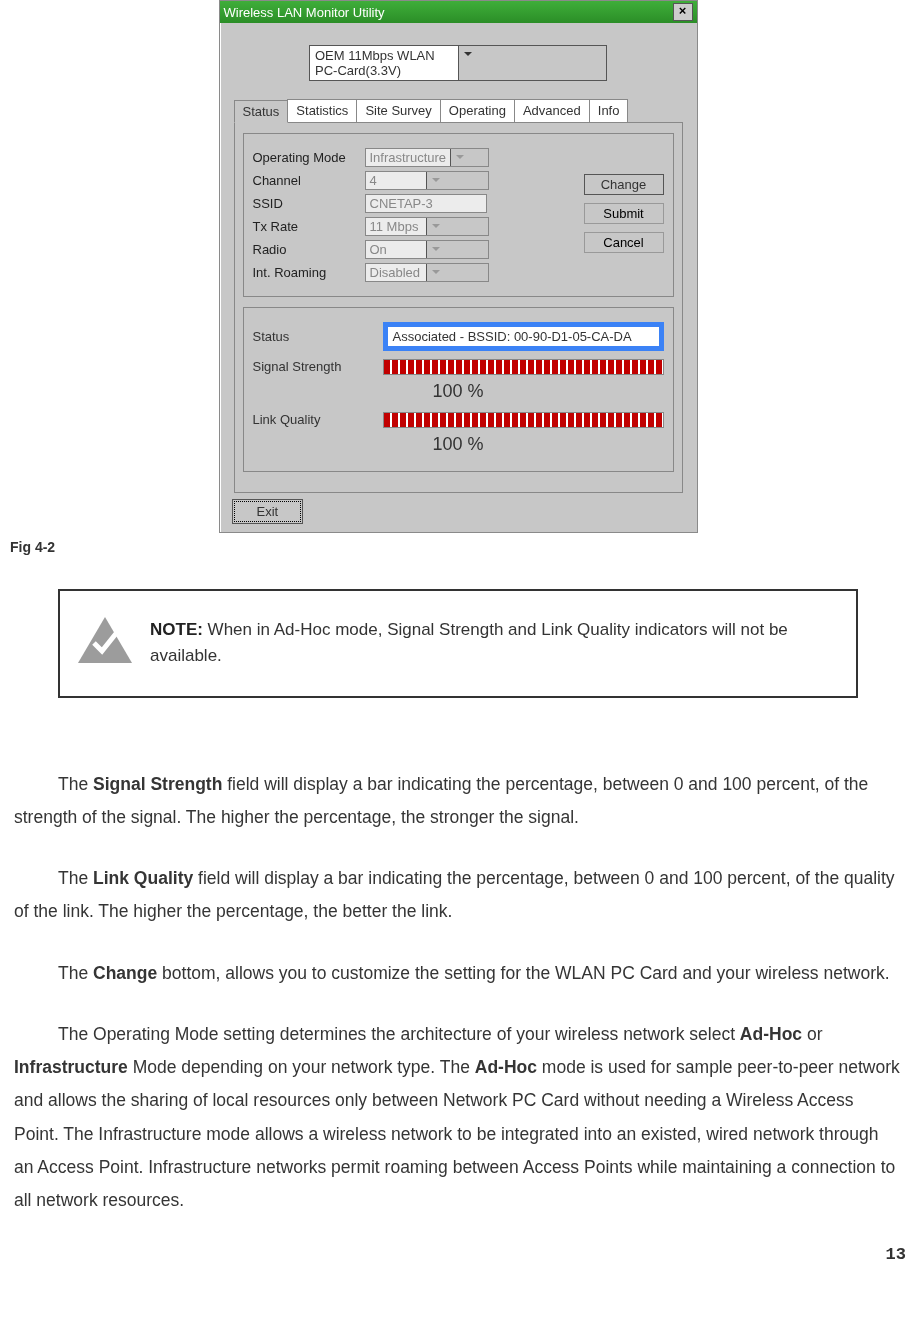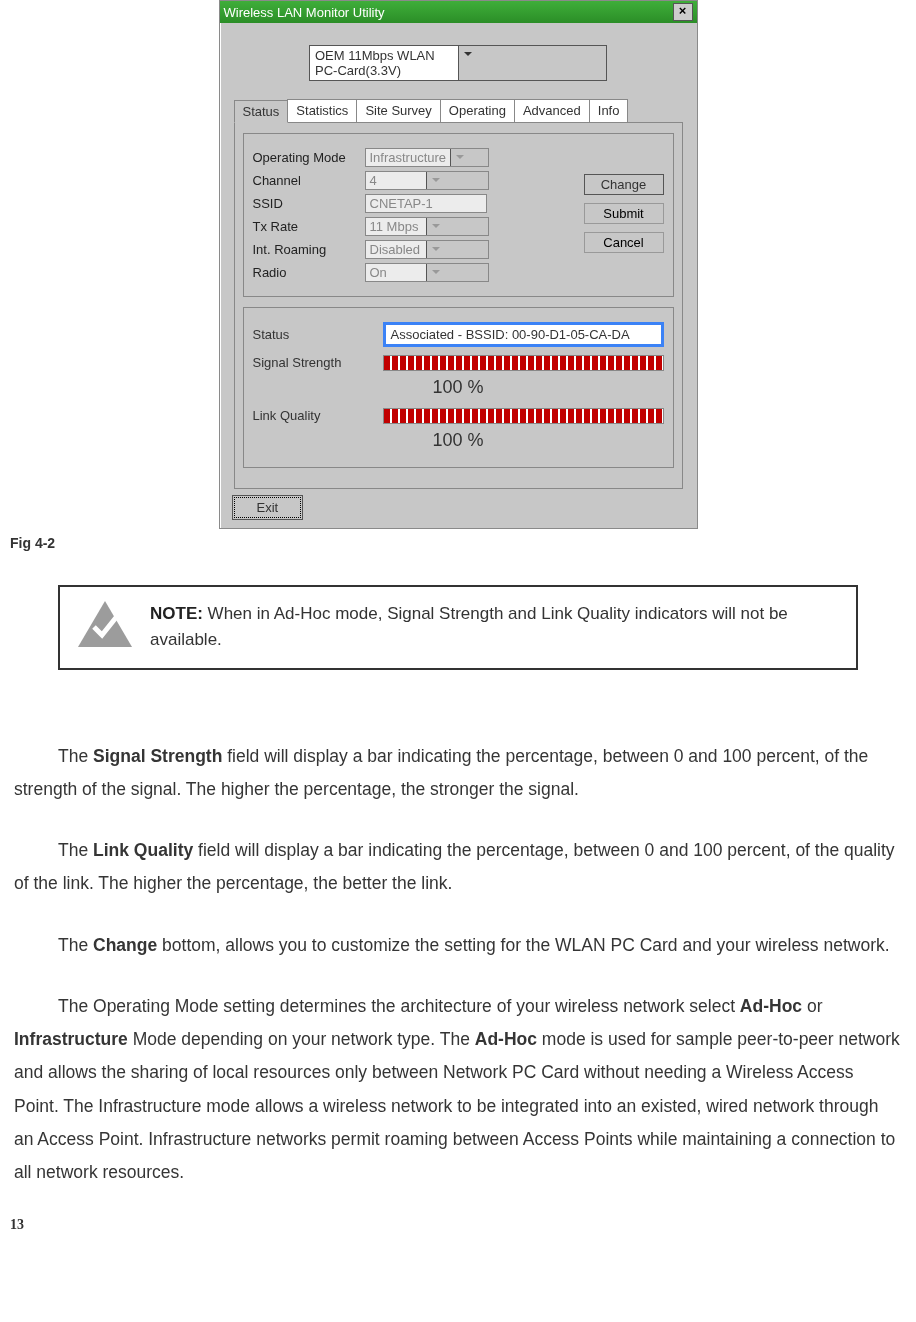--- a/index.html
+++ b/index.html
@@ -22,37 +22,37 @@
   .group{border:1px solid #888;padding:10px 9px;margin-bottom:10px}
   .row{display:flex;align-items:center;font-size:13px;color:#222;margin:4px 0}
   .lbl{width:112px}
   .sel{display:flex;width:122px;border:1px solid #888;background:#ececec;color:#888}
   .sel span{flex:1;padding:1px 4px}
   .tx{width:122px;border:1px solid #888;background:#ececec;color:#888;padding:1px 4px;box-sizing:border-box}
   .btn-col{display:flex;flex-direction:column;gap:8px;margin-left:auto;width:80px}
   .w-btn{border:1px solid #555;background:#c7c7c7;text-align:center;padding:2px 0;font-size:13px}
   .w-btn.disabled{color:#000000;border-color:#999}
   .status-box{display:flex;align-items:center;font-size:13px;margin:4px 0}
-  .status-field{flex:1;border:3px solid #3b82f6;background:#fff;padding:2px 5px}
+  .status-field{flex:1;border:5px solid #3b82f6;background:#fff;padding:2px 5px}
   .bar-wrap{margin:4px 0 2px}
   .bar{height:14px;background:repeating-linear-gradient(90deg,#c10000 0 6px,#fff 6px 8px);border:1px solid #888}
   .pct{text-align:center;font-size:18px;margin-bottom:6px}
   .exit-row{text-align:left;margin-top:8px}
   .exit-btn{display:inline-block;border:1px dotted #000;outline:1px solid #555;outline-offset:1px;padding:2px 22px;font-size:13px;background:#c7c7c7}
   .fig-caption{text-align:left;font-weight:bold;font-size:14px;margin:6px 0 34px}
   
-  .note-box{width:760px;margin:0 auto 70px;border:2px solid #333;padding:14px 18px;display:flex;gap:18px;align-items:flex-start;font-size:17px;line-height:1.55}
+  .note-box{width:760px;margin:0 auto 70px;border:2px solid #333;padding:26px 18px;display:flex;gap:18px;align-items:flex-start;font-size:17px;line-height:1.55}
   .tri{position:relative;width:54px;height:46px}
   .tri svg{display:block}
   .note-text b{color:#222}
   
   .body-text{font-size:17.5px;line-height:1.9;color:#353535;padding:0 4px}
   .body-text p{margin:0 0 28px}
   .body-text .ind{text-indent:44px}
-  .page-num{text-align:left;font-family:Liberation Serif, serif;font-weight:bold;font-size:14px;margin-top:18px}
+  .page-num{text-align:right;font-family:Liberation Mono, monospace;font-weight:bold;font-size:17px;margin-top:18px}
 </style>
 </head>
 <body>
 
 <div class="page">
 
   <div class="dialog">
     <div class="title-bar">
       <span>Wireless LAN Monitor Utility</span>
       <span class="title-bar-close">×</span>
@@ -86,40 +86,40 @@
               </div>
             <div class="row">
                 <span class="lbl">Channel</span>
               <div class="sel">
                   <span>4</span>
                   <span class="chev disabled"></span>
                 </div>
               </div>
             <div class="row">
                 <span class="lbl">SSID</span>
-              <div class="tx">CNETAP-1</div>
+              <div class="tx">CNETAP-3</div>
               </div>
             <div class="row">
                 <span class="lbl">Tx Rate</span>
               <div class="sel">
                   <span>11 Mbps</span>
                   <span class="chev disabled"></span>
                 </div>
               </div>
             <div class="row">
-                <span class="lbl">Int. Roaming</span>
+                <span class="lbl">Radio</span>
               <div class="sel">
-                  <span>Disabled</span>
+                  <span>On</span>
                   <span class="chev disabled"></span>
                 </div>
               </div>
             <div class="row">
-                <span class="lbl">Radio</span>
+                <span class="lbl">Int. Roaming</span>
               <div class="sel">
-                  <span>On</span>
+                  <span>Disabled</span>
                   <span class="chev disabled"></span>
                 </div>
               </div>
           </div>
           <div class="btn-col">
             <div style="height:22px"></div>
             <div class="w-btn">Change</div>
             <div class="w-btn disabled">Submit</div>
             <div class="w-btn disabled">Cancel</div>
           </div>

